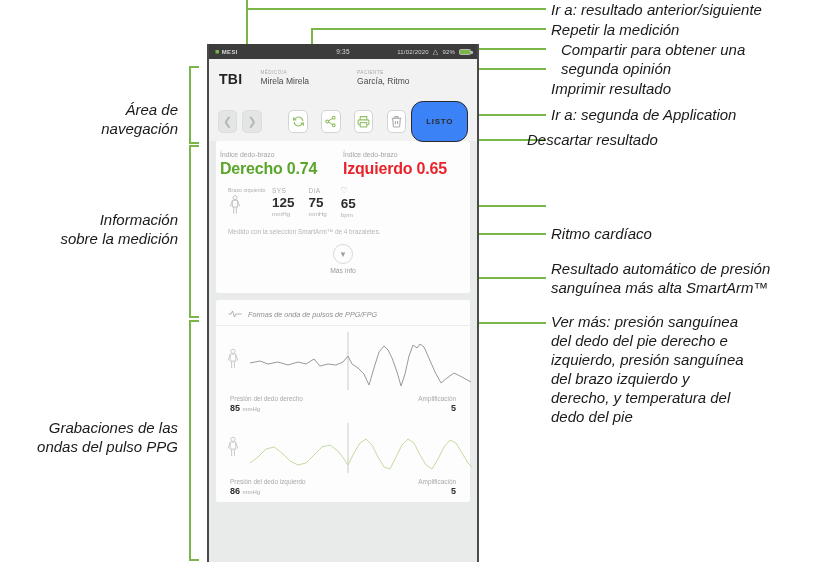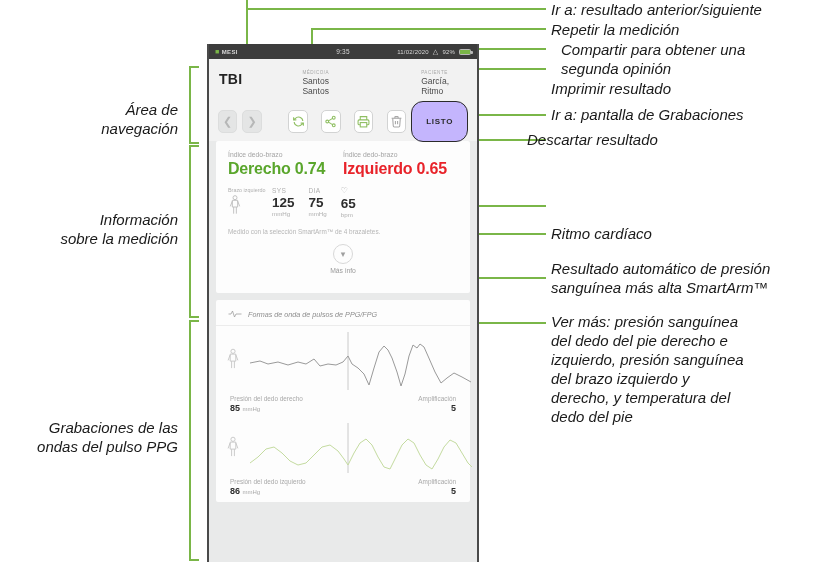--- a/index.html
+++ b/index.html
@@ -54,21 +54,21 @@
   .wifi-ic { font-size: 7px; }
   .batt {
     display:inline-block; width:12px; height:6px; border:1px solid #b9b9b9;
     border-radius:1.5px; position:relative; background:#7ab648;
   }
   .batt:after{content:""; position:absolute; right:-2.5px; top:1.5px; width:1.5px;height:3px;background:#b9b9b9;border-radius:0 1px 1px 0;}
 
   
   #appheader {
     background:#f2f2f2; padding:7px 28px 0 10px; height:42px;
-    display:flex; align-items:flex-start;gap:42px;
+    display:flex; align-items:flex-start;
   }
   #appheader .title { font-size:14px; font-weight:bold; color:#232323; letter-spacing:.3px; padding-top:5px;}
   .hdr-field { margin-left:18px; padding-top:4px;}
   .hdr-field.pat { margin-left:48px; }
   .hdr-lbl { font-size:4.6px; color:#a9a9a9; letter-spacing:.5px; text-transform:uppercase; margin-bottom:1px;}
   .hdr-val { font-size:8.5px; color:#4b4b4b; }
 
   
   #toolbar {
     background:#f2f2f2; height:40px; display:flex; align-items:center;
@@ -81,33 +81,33 @@
   }
   .iconbtn {
     width:23px; height:23px; border-radius:5px; background:#ffffff;
     border:1px solid #d2d3d3; display:flex; align-items:center; justify-content:center;
   }
   .iconbtn svg { display:block; }
   .tb-gap { width:20px; }
   .tb-gap2 { width:4px; }
   #listo {
     margin-left:auto; width:68px; height:41px; border:1.5px solid #2b2b2b;
-    border-radius:12px; background:#c4b5fd; display:flex; align-items:center;
+    border-radius:12px; background:#3b82f6; display:flex; align-items:center;
     justify-content:center; font-size:8px; font-weight:bold; color:#2b2b2b;
     letter-spacing:.7px;
   }
 
   
   #tsrow { background:#f2f2f2; padding:4px 10px 7px 10px; font-size:7.5px; color:#6f6f6f;}
 
   
   .card { background:#fdfdfd; margin:0 7px 7px 7px; border-radius:2px; }
   #card-measure { padding:10px 0 10px 0; }
 
-  .idx-row { display:flex; padding:0 12px; }
+  .idx-row { display:flex; padding:0 4px; }
   .idx-col { flex:1; }
   .idx-lbl { font-size:6.8px; color:#a4a4a4; margin-bottom:2px;}
   .idx-val { font-size:16px; font-weight:bold; letter-spacing:-.2px;}
   .idx-val.green { color:#5aa62c; }
   .idx-val.red { color:#e8232a; }
 
   
   .vit-row { display:flex; align-items:flex-start; padding:9px 12px 0 12px; }
   .vit-arm { width:44px; }
   .vit-arm-lbl { font-size:5.4px; color:#b0b0b0; line-height:6.4px; }
@@ -196,21 +196,21 @@
   <div class="anno left" style="left:0; top:100px; width:178px;">Área de
 navegación</div>
   <div class="anno left" style="left:0; top:418px; width:178px;">Grabaciones de las
 ondas del pulso PPG</div>
 
   <div class="anno right" style="left:551px; top:0px; width:268px;">Ir a: resultado anterior/siguiente</div>
   <div class="anno right" style="left:551px; top:20px; width:268px;">Repetir la medición</div>
   <div class="anno right" style="left:561px; top:40px; width:268px;">Compartir para obtener una
 segunda opinión</div>
   <div class="anno right" style="left:551px; top:79px; width:268px;">Imprimir resultado</div>
-  <div class="anno right" style="left:551px; top:105px; width:268px;">Ir a: pantalla de Grabaciones</div>
+  <div class="anno right" style="left:551px; top:105px; width:268px;">Ir a: segunda de Application</div>
   <div class="anno right" style="left:527px; top:130px; width:268px;">Descartar resultado</div>
   <div class="anno right" style="left:551px; top:224px; width:268px;">Ritmo cardíaco</div>
   <div class="anno right" style="left:551px; top:259px; width:275px;">Resultado automático de presión
 sanguínea más alta SmartArm™</div>
   <div class="anno right" style="left:551px; top:312px; width:260px;">Ver más: presión sanguínea
 del dedo del pie derecho e
 izquierdo, presión sanguínea
 del brazo izquierdo y
 derecho, y temperatura del
 dedo del pie</div>
@@ -228,21 +228,21 @@
         <span class="wifi-ic">△</span>
         <span>92%</span>
         <span class="batt"></span>
       </span>
     </div>
 
     <div id="appheader">
       <div class="title">TBI</div>
       <div class="hdr-field">
         <div class="hdr-lbl">MÉDICO/A</div>
-        <div class="hdr-val">Santos Santos</div>
+        <div class="hdr-val">Mirela Mirela</div>
       </div>
       <div class="hdr-field pat">
         <div class="hdr-lbl">PACIENTE</div>
         <div class="hdr-val">García, Ritmo</div>
       </div>
     </div>
 
     <div id="toolbar">
       <div class="navbtn">
         <span>❮</span>

